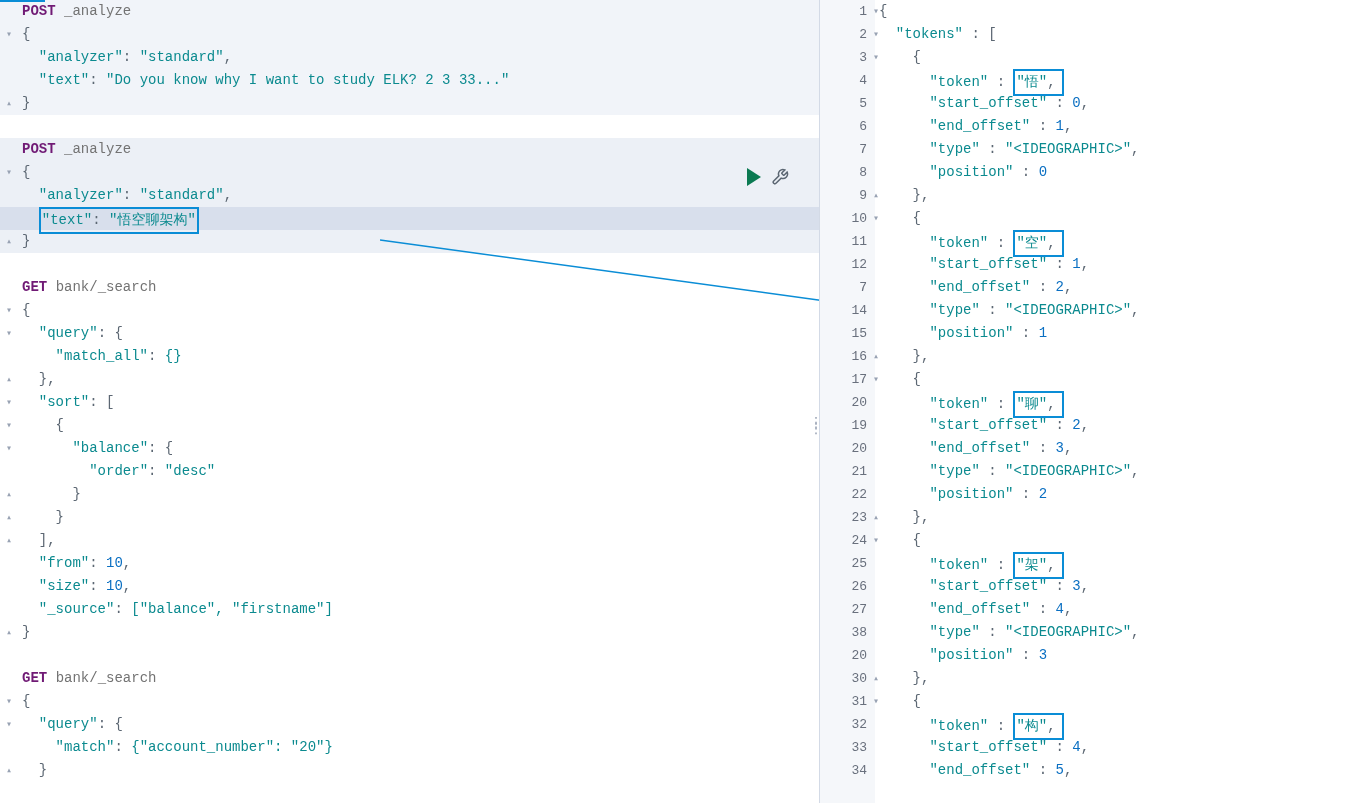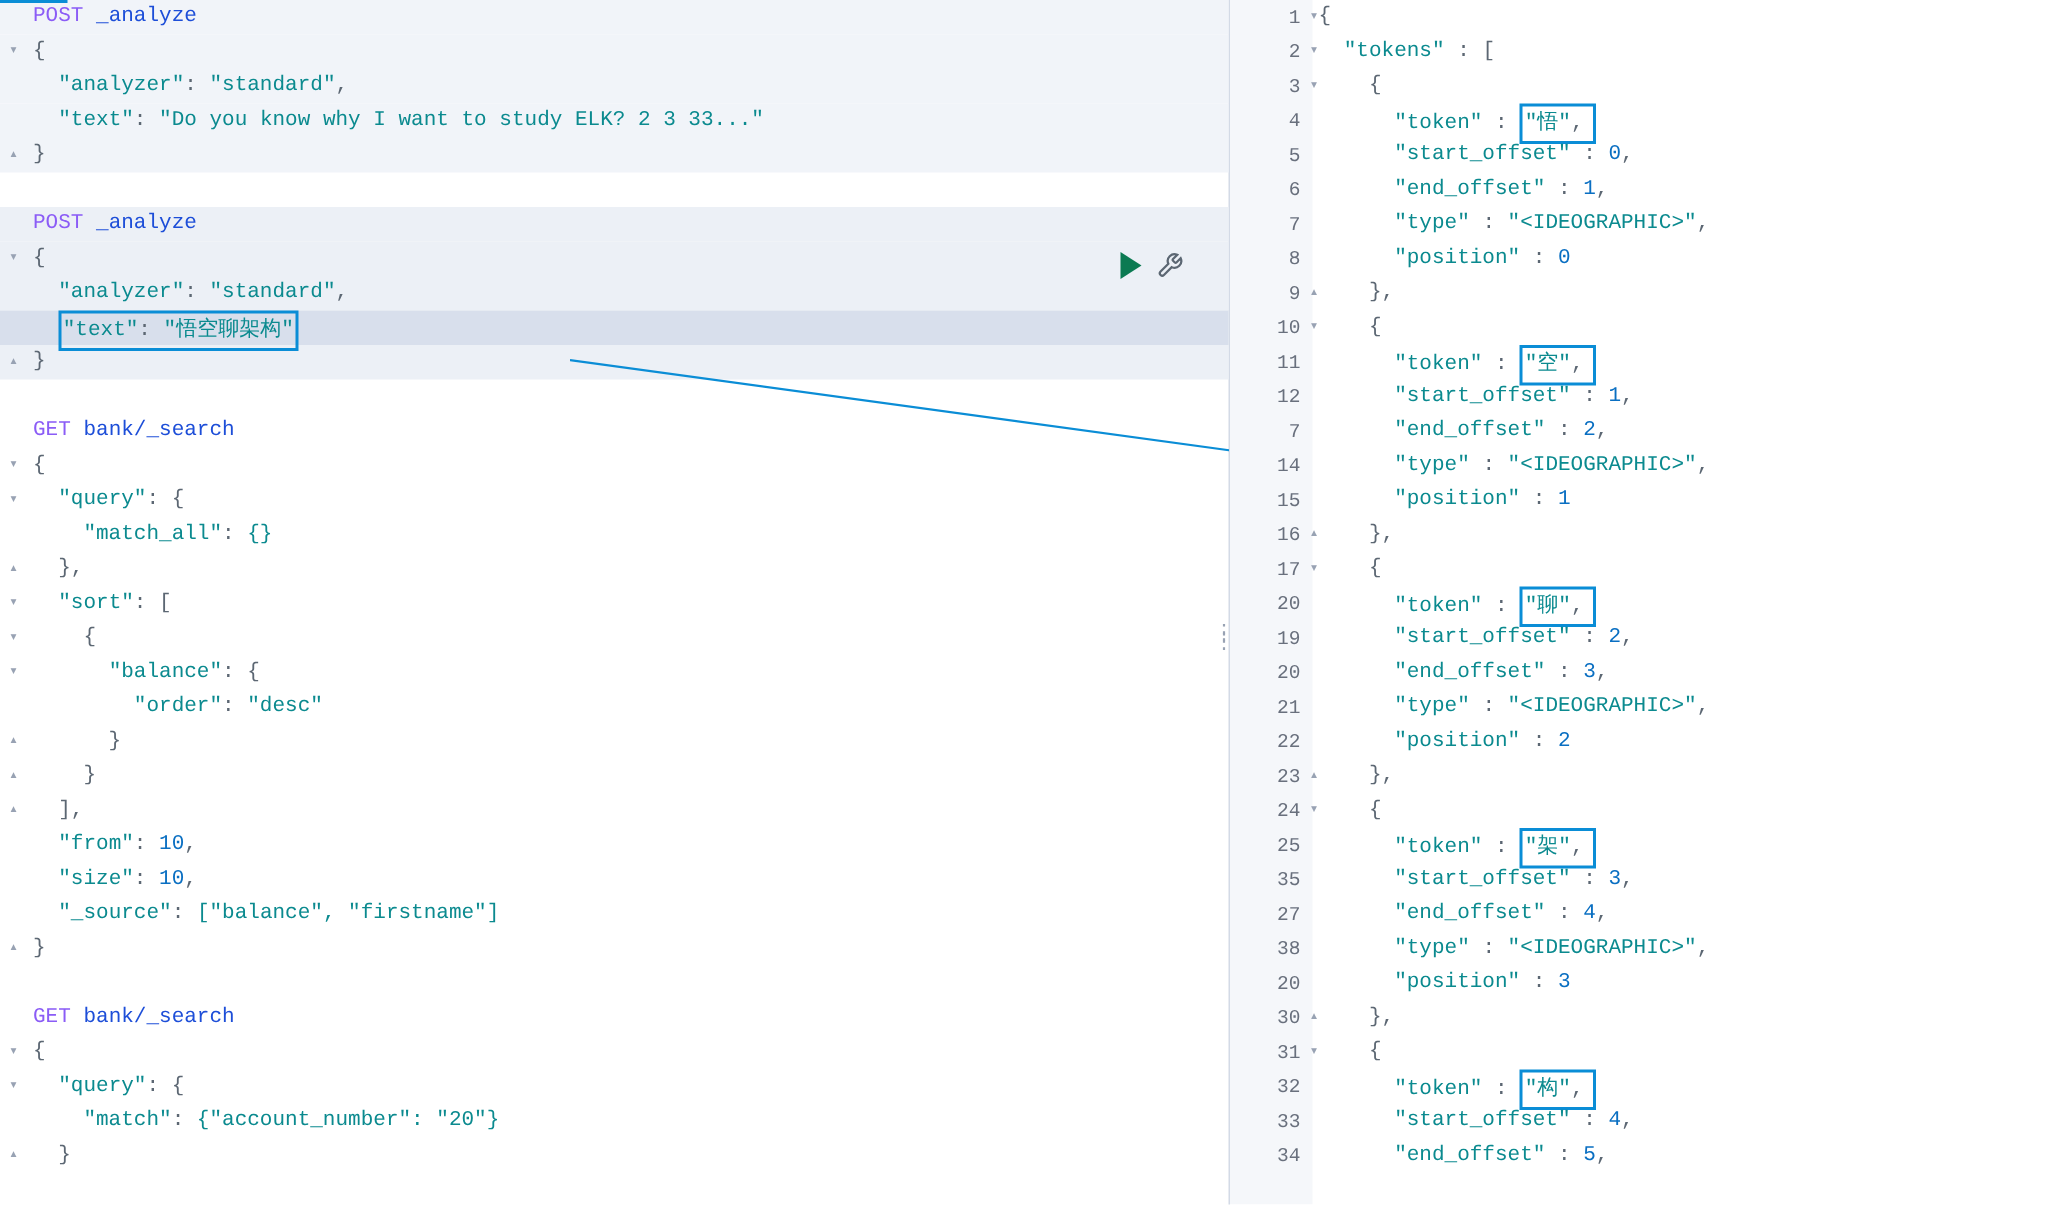--- a/index.html
+++ b/index.html
@@ -63,22 +63,22 @@
   line-height: 23px;
   white-space: pre;
   padding-left: 4px;
 }
 .left-content {
   display: flex;
 }
 .block1 { background: #f1f4f9; }
 .block2 { background: #ecf0f6; }
 .highlighted-line { background: #d8dfec; }
-.c-method { color: #8b5cf6; }
-.c-path { color: #1d4ed8; }
+.c-method { color: #701a75; font-weight: bold; }
+.c-path { color: #737373; }
 .c-key { color: #0b8a8f; }
 .c-string { color: #0b8a8f; }
 .c-punct { color: #5c6773; }
 .c-num { color: #0a6fc2; }
 .c-brace { color: #5c6773; }
 .box-hl {
   border: 2px solid #0a8dd6;
   padding: 0 1px;
   display: inline-block;
 }
@@ -244,21 +244,21 @@
       <div class="gutter-line">16<span class="fold-mark">▴</span></div>
       <div class="gutter-line">17<span class="fold-mark">▾</span></div>
       <div class="gutter-line">20</div>
       <div class="gutter-line">19</div>
       <div class="gutter-line">20</div>
       <div class="gutter-line">21</div>
       <div class="gutter-line">22</div>
       <div class="gutter-line">23<span class="fold-mark">▴</span></div>
       <div class="gutter-line">24<span class="fold-mark">▾</span></div>
       <div class="gutter-line">25</div>
-      <div class="gutter-line">35</div>
+      <div class="gutter-line">26</div>
       <div class="gutter-line">27</div>
       <div class="gutter-line">38</div>
       <div class="gutter-line">20</div>
       <div class="gutter-line">30<span class="fold-mark">▴</span></div>
       <div class="gutter-line">31<span class="fold-mark">▾</span></div>
       <div class="gutter-line">32</div>
       <div class="gutter-line">33</div>
       <div class="gutter-line">34</div>
     </div>
   <div class="code-area" id="right-code">

